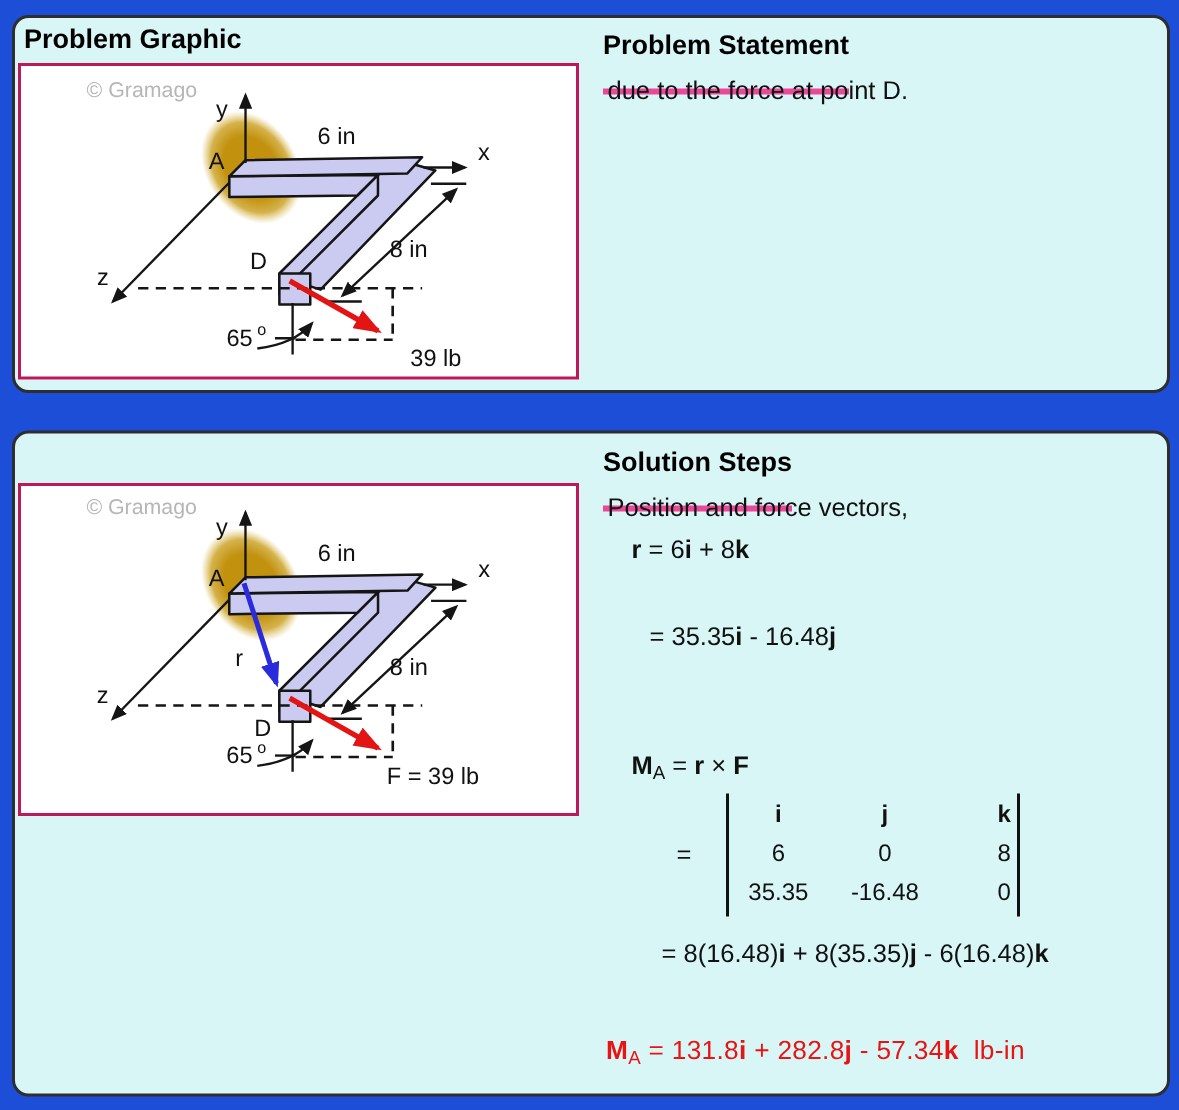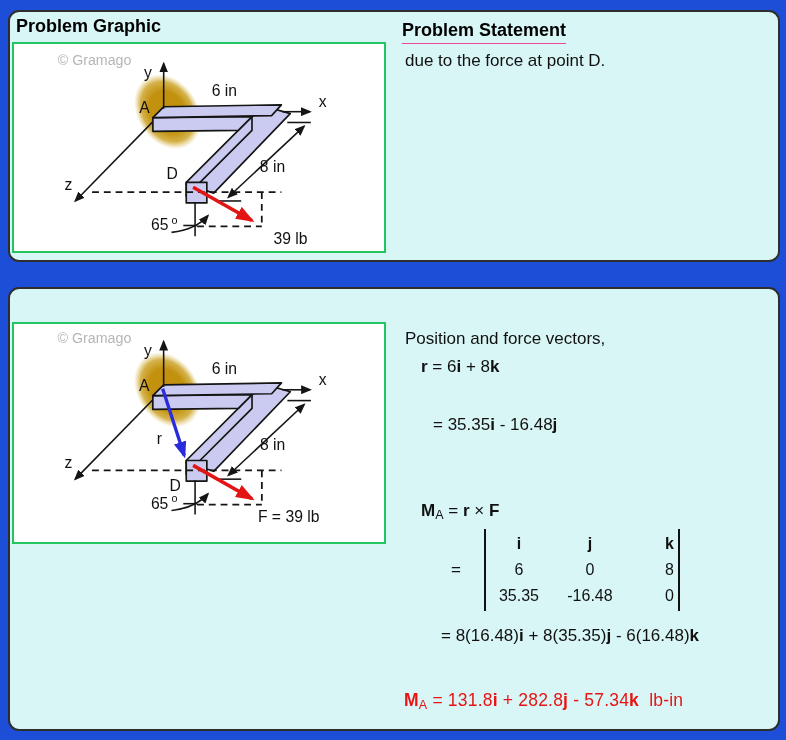--- a/index.html
+++ b/index.html
@@ -3,24 +3,24 @@
 <meta charset="utf-8">
 <style>
   html,body{margin:0;padding:0;}
   body{width:786px;height:740px;font-family:"Liberation Sans",sans-serif;}
   .page{position:relative;width:786px;height:740px;background:#1d4ed8;overflow:hidden;}
   .panel{position:absolute;background:#D9F6F7;border:2px solid #2e2e2e;border-radius:11px;}
   .p1{left:8px;top:10px;width:768px;height:248px;}
   .p2{left:8px;top:287px;width:768px;height:440px;}
   .gtitle{position:absolute;left:6px;top:4px;margin:0;font-size:18px;font-weight:bold;color:#000;}
   .heading{position:absolute;margin:0;font-size:18px;font-weight:bold;color:#000;
-           border-bottom:1px solid #ec4899;padding-bottom:2px;}
+           border-bottom:4px solid #ec4899;padding-bottom:18px;}
   .hs1{left:392px;top:8px;}
   .hs2{left:392px;top:9px;}
-  .gbox{position:absolute;background:#fff;border:2px solid #22c55e;box-sizing:border-box;}
+  .gbox{position:absolute;background:#fff;border:2px solid #be185d;box-sizing:border-box;}
   .gb1{left:2px;top:30px;width:374px;height:211px;}
   .gb2{left:2px;top:33px;width:374px;height:222px;}
   .gbox svg{display:block;width:100%;height:100%;}
   .body-text{position:absolute;left:395px;top:38px;font-size:17px;line-height:22px;color:#111;}
   .eq{position:absolute;font-size:17px;color:#111;white-space:pre;}
   .l-intro1{left:395px;top:40px;}
   .l-eqr{left:411px;top:68px;}
   .l-eqf{left:411px;top:97px;}
   .l-eqf2{left:423px;top:126px;}
   .l-intro2{left:395px;top:186px;}
@@ -150,20 +150,21 @@
         <text class="lbl" x="212" y="373">6 in</text>
         <text class="lbl" x="261" y="450">8 in</text>
         <text class="lbl" x="150" y="510">65</text>
         <text class="lbl sup" x="171" y="503">o</text>
         <text class="lbl" x="169" y="492">D</text>
         <text class="lbl" x="156" y="444">r</text>
         <text class="lbl" x="259" y="524">F = 39 lb</text>
       </svg>
     </div>
 
+    <h2 class="heading hs2">Solution Steps</h2>
 
     <div class="eq l-intro1">Position and force vectors,</div>
     <div class="eq l-eqr"><span class="b">r</span><span> = 6</span><span class="b">i</span><span> + 8</span><span class="b">k</span></div>
     <div class="eq l-eqf2"><span>= 35.35</span><span class="b">i</span><span> - 16.48</span><span class="b">j</span></div>
     <div class="eq l-eqm"><span class="b">M</span><span class="sub">A</span><span> = </span><span class="b">r</span><span> × </span><span class="b">F</span></div>
 
     <div class="matrix">
       <span class="m-eq">=</span>
       <div class="m-body">
         <div class="m-grid">

